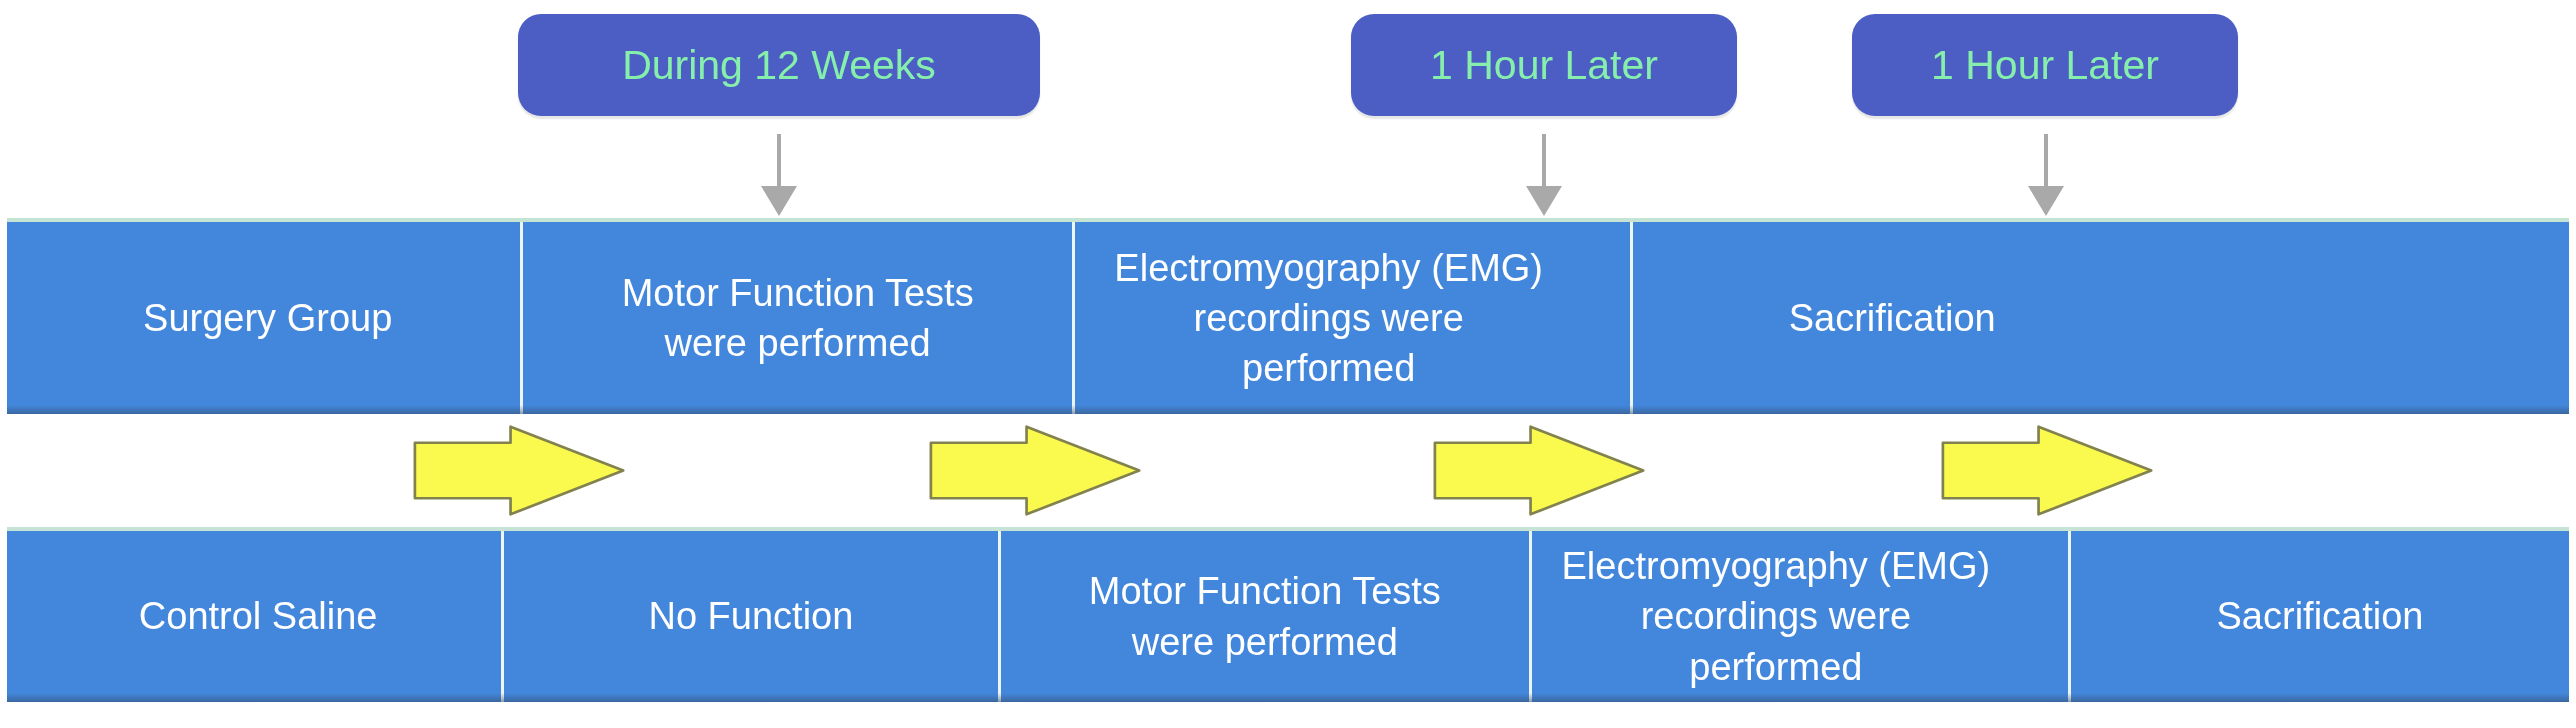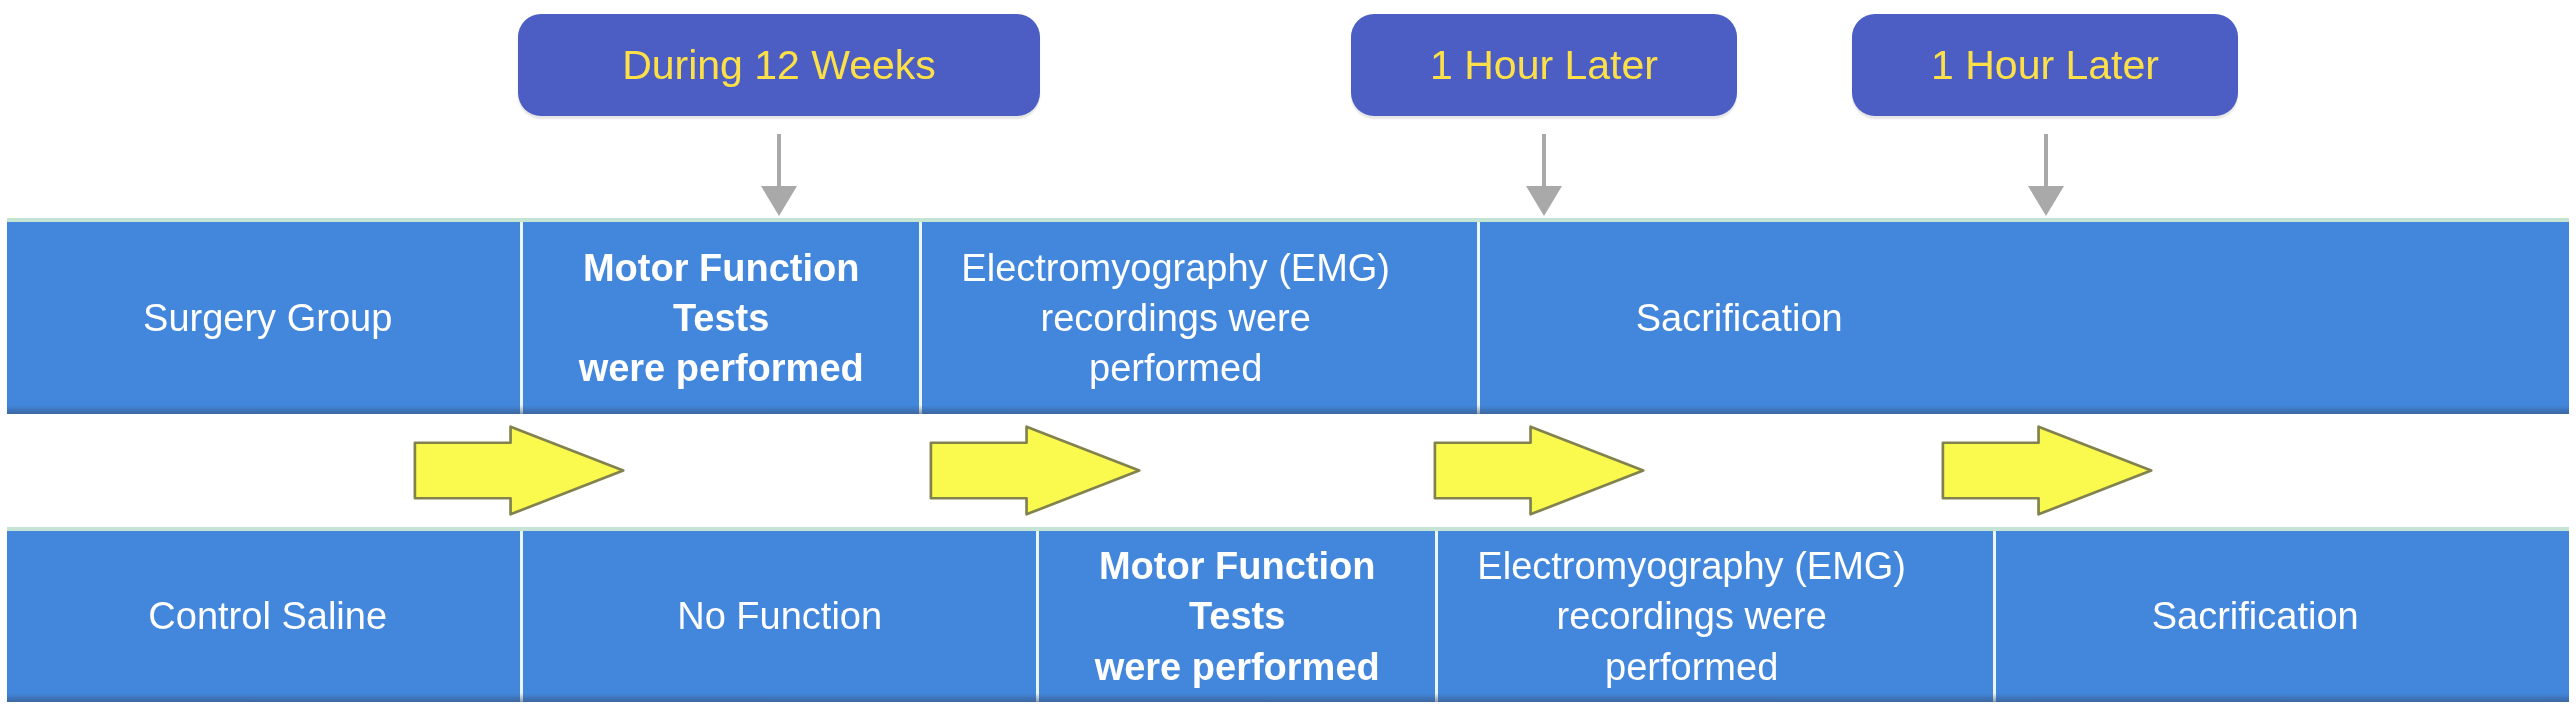--- a/index.html
+++ b/index.html
@@ -12,21 +12,21 @@
     font-family: "Liberation Sans", sans-serif;
   }
 
   
   .badge {
     position: absolute;
     top: 14.3px;
     height: 102px;
     background: #4c5ec4;
     border-radius: 23px;
-    color: #fde047;
+    color: #86efac;
     font-size: 41px;
     display: flex;
     align-items: center;
     justify-content: center;
     box-shadow: 0 2.7px 1.8px rgba(0,0,0,0.10);
   }
   #badge-1 { left: 518px;  width: 522px; }
   #badge-2 { left: 1351px; width: 386px; }
   #badge-3 { left: 1852px; width: 386px; }
 
@@ -75,21 +75,21 @@
     color: #ffffff;
     font-size: 38px;
     line-height: 1.32;
     box-sizing: border-box;
     padding: 5.4px 16px;
     white-space: pre-line;
   }
   .cell + .cell { border-left: 3.6px solid #ecf6f0; }
   .cell-1 { width: 513px; padding-left: 24px; }
   .cell-2 { width: 516px; }
-  .cell-3 { width: 399px; font-weight: bold; }
+  .cell-3 { width: 552px; }
   .cell-4 { width: 510px; }
   .cell-5 { width: 521px; margin-left: 48px; }
 
   
   .flow-arrow { position: absolute; top: 424px; width: 215px; height: 93px; }
   #flow-arrow-1 { left: 412px; }
   #flow-arrow-2 { left: 928px; }
   #flow-arrow-3 { left: 1432px; }
   #flow-arrow-4 { left: 1940px; }
 </style>

